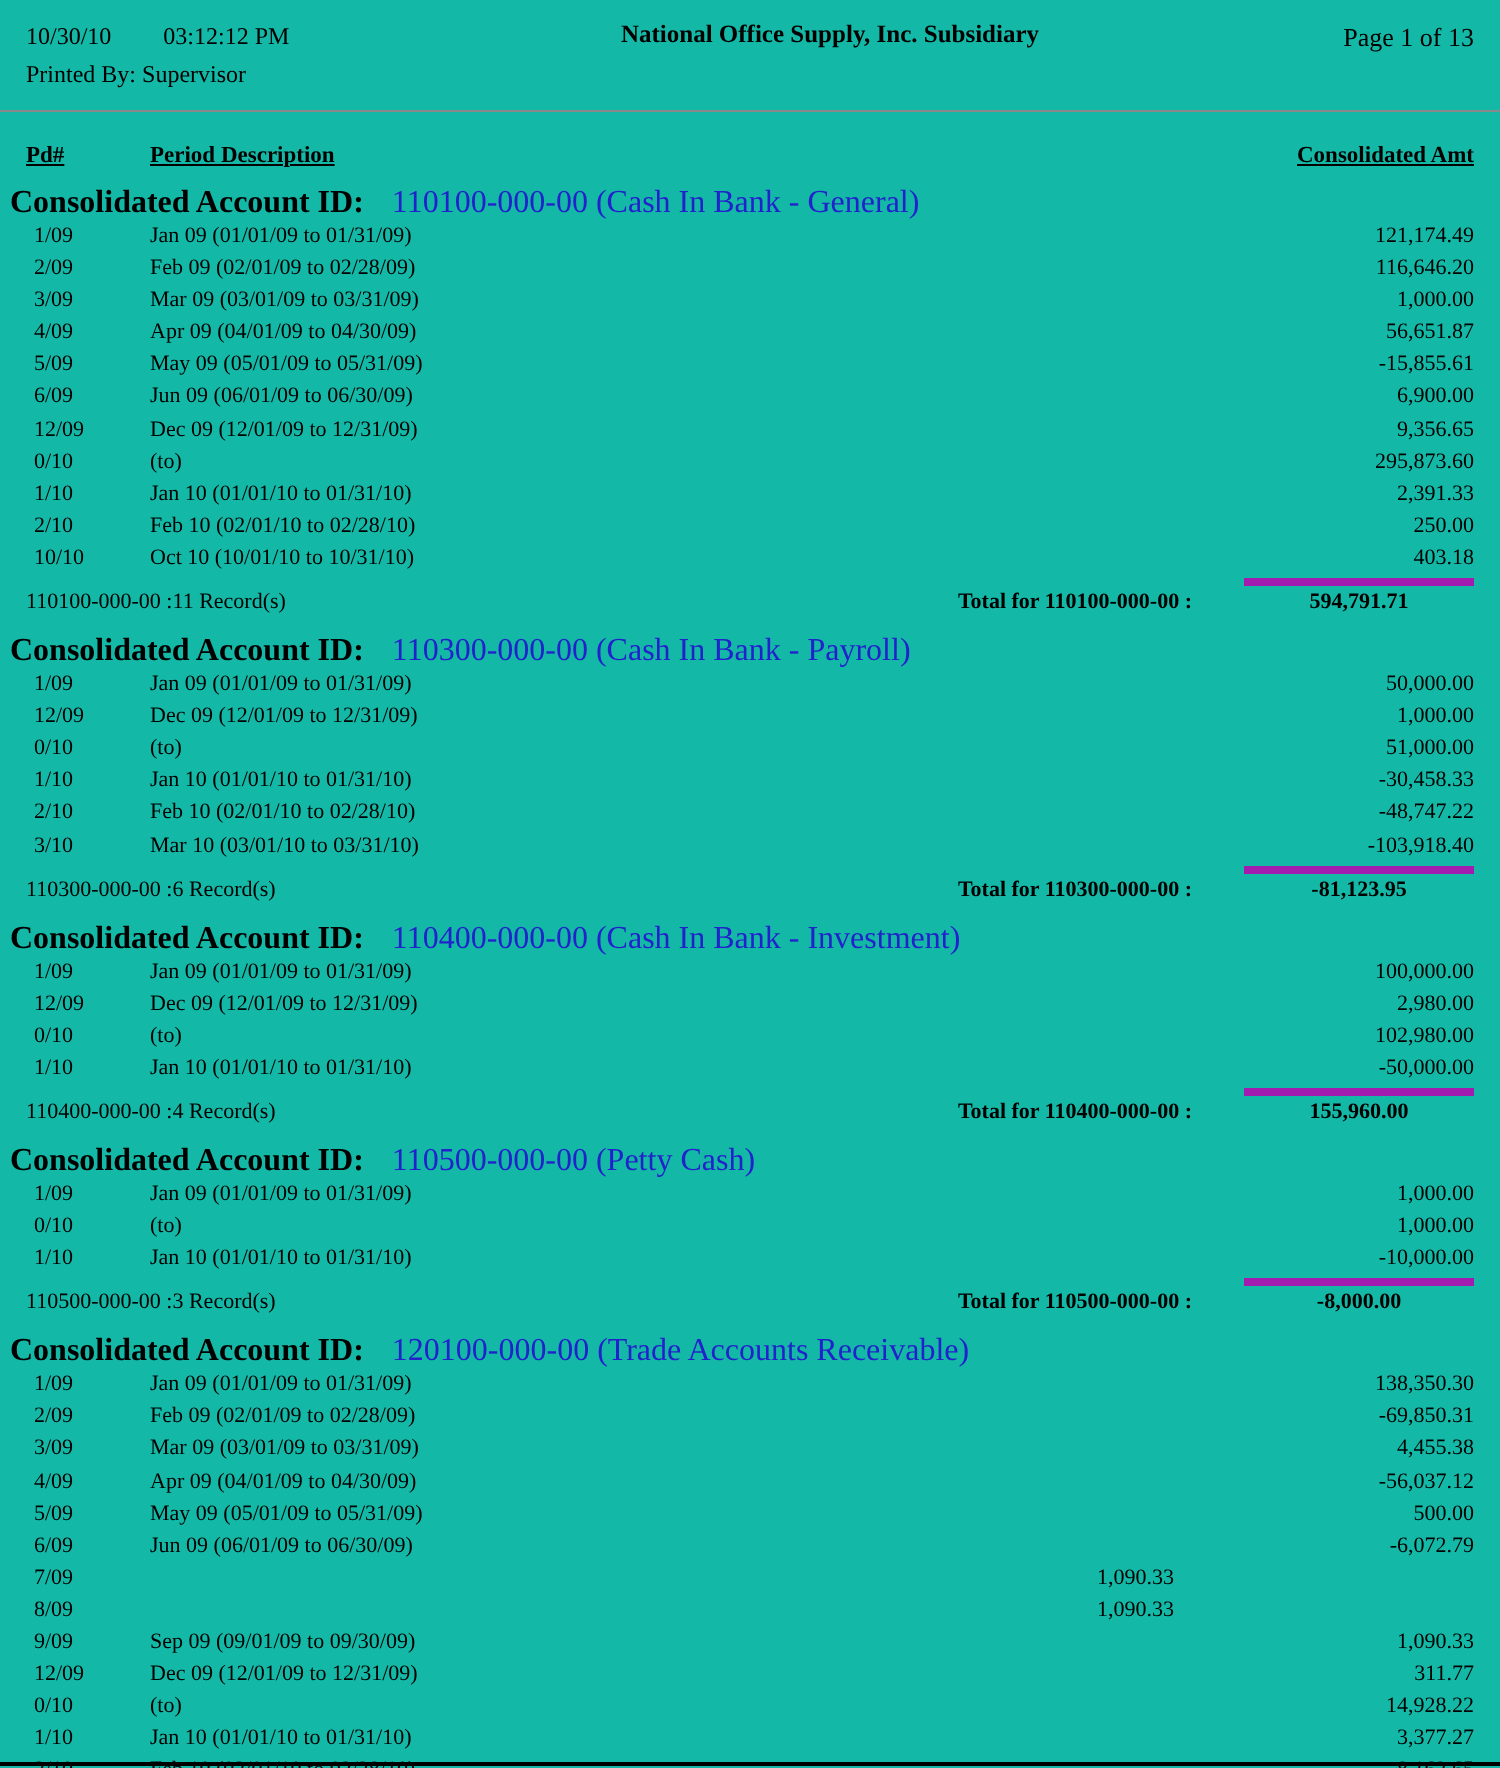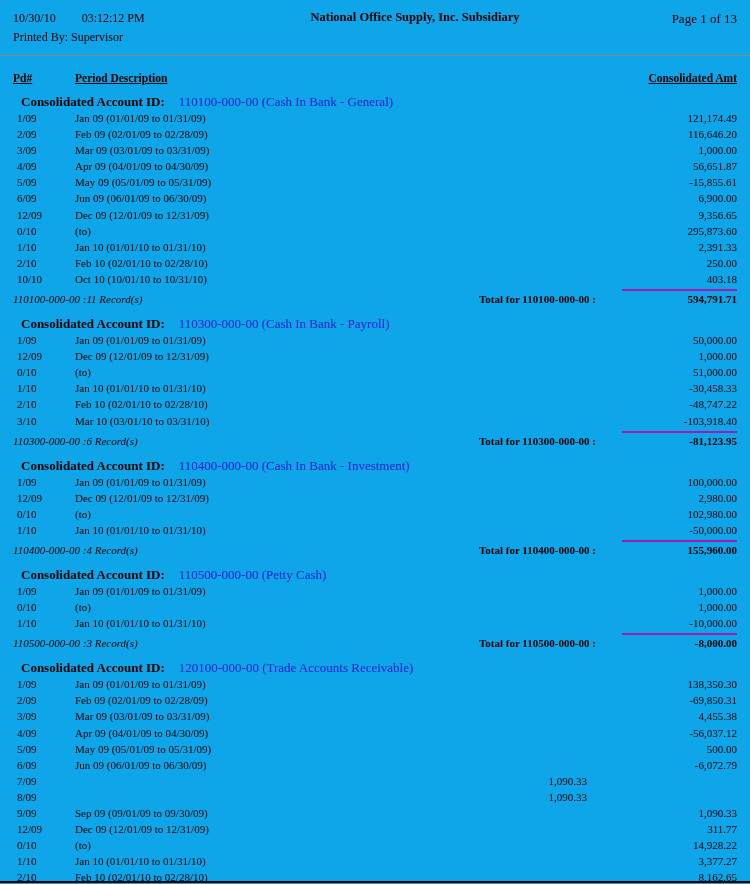--- a/index.html
+++ b/index.html
@@ -1,21 +1,21 @@
 <!DOCTYPE html>
 <html><head>
 <meta charset="utf-8">
 <style>
   html, body { margin: 0; padding: 0; background: #ffffff; }
   .page {
     position: relative;
     width: 750px;
     height: 884px;
     box-sizing: border-box;
-    background: #0ea5e9;
+    background: #14b8a6;
     font-family: "Liberation Serif", serif;
     color: #000000;
     overflow: hidden;
   }
   .page::after {
     content: "";
     position: absolute;
     left: 0; right: 0; bottom: 1px;
     border-top: 2px solid #000000;
   }
@@ -38,23 +38,23 @@
     padding: 0 13px;
     margin-top: 14px;
     font-weight: bold;
     font-size: 11.5px;
     line-height: 16px;
   }
   .colhead .amt-h { text-align: right; }
   .u { text-decoration: underline; }
   .section { margin-top: 0; }
   .sec-head {
-    padding: 0 21px;
+    padding: 0 5px;
     margin-top: 8px;
-    font-size: 13px;
+    font-size: 16px;
     line-height: 16px;
     white-space: nowrap;
   }
   .sec-label { font-weight: bold; }
   .acct-link { color: #2222CC; margin-left: 14px; cursor: pointer; }
   .row {
     display: grid;
     grid-template-columns: 62px 1fr 150px;
     padding: 0 13px;
     font-size: 11px;
@@ -64,26 +64,26 @@
   .row .amt { text-align: right; }
   .sec-foot {
     display: grid;
     grid-template-columns: 1fr auto 115px;
     padding: 0 13px;
     margin-top: 2px;
     font-size: 11px;
     line-height: 17px;
     align-items: end;
   }
-  .records { font-style: italic; font-size: 11px; }
+  .records { font-size: 11px; }
   .total-label { font-weight: bold; text-align: right; padding-right: 26px; }
   .total-amt {
     font-weight: bold;
-    text-align: right;
-    border-top: 2px solid #a21caf;
+    text-align: center;
+    border-top: 4px solid #a21caf;
   }
 </style>
 </head>
 <body>
 
 <div class="page">
 
   <div class="hdr">
     <div class="hdr-left">
       <div class="dt">

